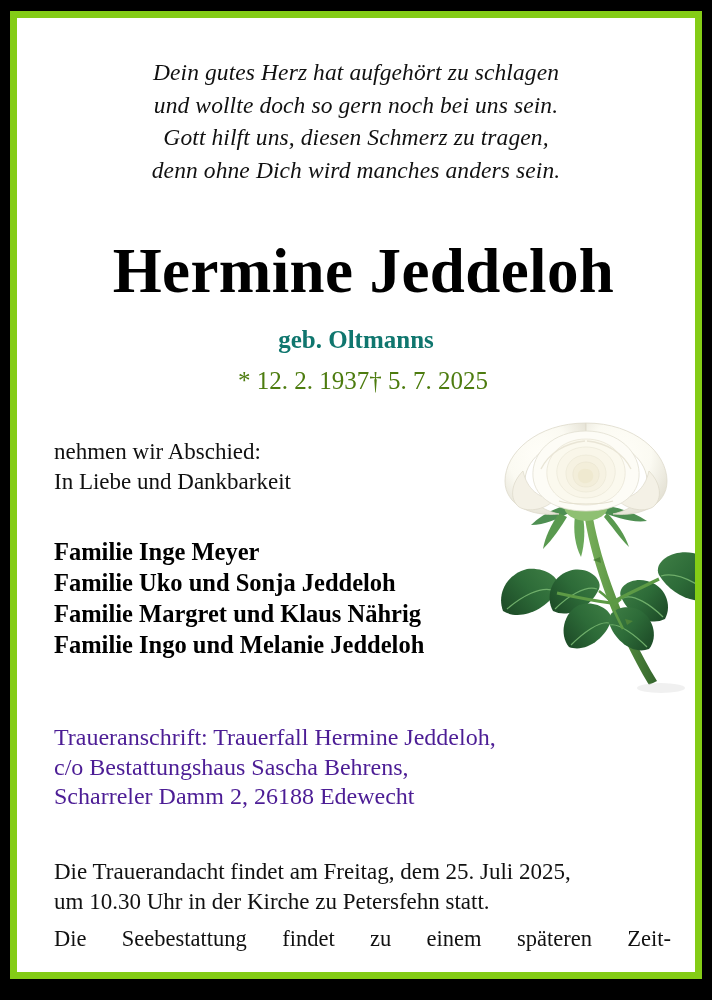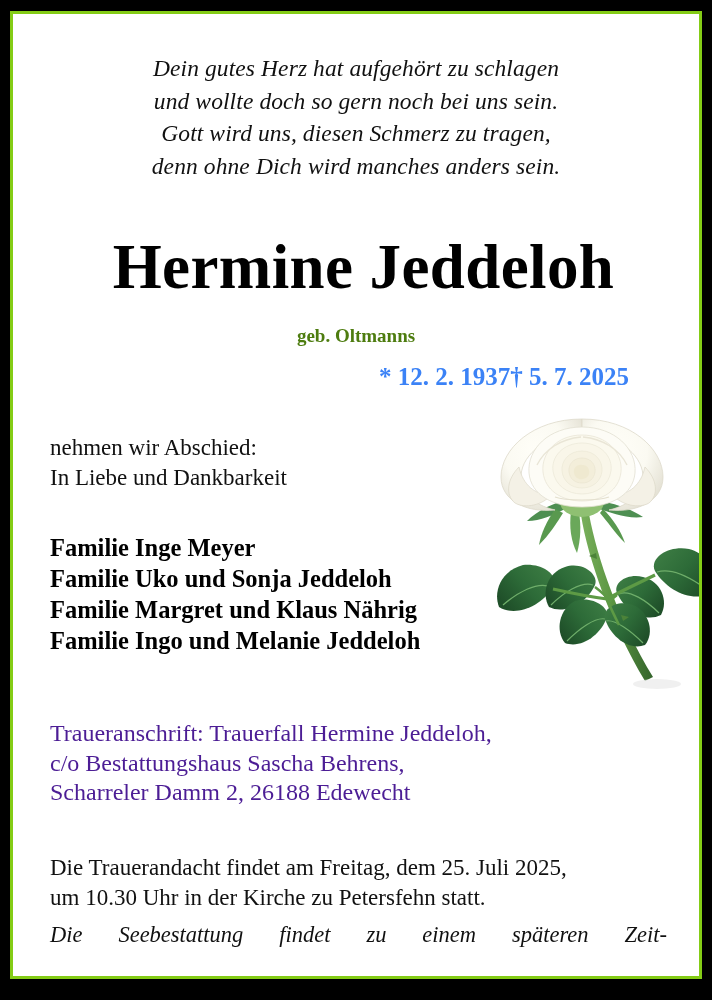--- a/index.html
+++ b/index.html
@@ -25,21 +25,21 @@
     border-right: 10px solid #000000;
     border-bottom: 21px solid #000000;
     overflow: hidden;
   }
 
   #inner {
     position: relative;
     width: 100%;
     height: 100%;
     box-sizing: border-box;
-    border: 3px solid #84cc16;
+    border: 7px solid #84cc16;
     background: #ffffff;
     overflow: hidden;
   }
 
   
   .poem {
     position: absolute;
     top: 38px;
     left: 0;
     right: 0;
@@ -66,37 +66,37 @@
     letter-spacing: 0.4px;
     padding-left: 15px;
   }
 
   .maiden {
     position: absolute;
     top: 307px;
     left: 0;
     right: 0;
     text-align: center;
-    font-size: 19px;
+    font-size: 25px;
     line-height: 30px;
     font-weight: 700;
-    color: #4d7c0f;
+    color: #0f766e;
   }
 
   .dates {
     position: absolute;
     top: 348px;
     left: 76px;
     width: 540px;
     display: flex;
-    justify-content: flex-end;
+    justify-content: center;
     font-size: 25px;
     line-height: 30px;
-    font-weight: 700;
-    color: #3b82f6;
+    font-weight: 400;
+    color: #4d7c0f;
   }
 
   
   .farewell {
     position: absolute;
     top: 419px;
     left: 37px;
     font-size: 23px;
     line-height: 30px;
     color: #111111;
@@ -138,21 +138,20 @@
 
   .seaburial {
     position: absolute;
     top: 906px;
     left: 37px;
     width: 617px;
     font-size: 22.5px;
     line-height: 30px;
     color: #111111;
     text-align: justify;
-    font-style: italic;
   }
   .seaburial .jline {
     display: block;
     text-align: justify;
     text-align-last: justify;
   }
   .seaburial .lastline {
     display: block;
     text-align: left;
     text-align-last: left;
@@ -173,21 +172,21 @@
 </style>
 </head>
 <body>
 
 <div id="notice">
   <div id="inner">
 
     <div class="poem">
       <span class="pline">Dein gutes Herz hat aufgehört zu schlagen</span>
       <span class="pline">und wollte doch so gern noch bei uns sein.</span>
-      <span class="pline">Gott wird uns, diesen Schmerz zu tragen,</span>
+      <span class="pline">Gott hilft uns, diesen Schmerz zu tragen,</span>
       <span class="pline">denn ohne Dich wird manches anders sein.</span>
     </div>
 
     <div class="name">Hermine Jeddeloh</div>
 
     <div class="maiden">geb. Oltmanns</div>
 
     <div class="dates">
       <span>* 12. 2. 1937</span>
       <span>† 5. 7. 2025</span>

